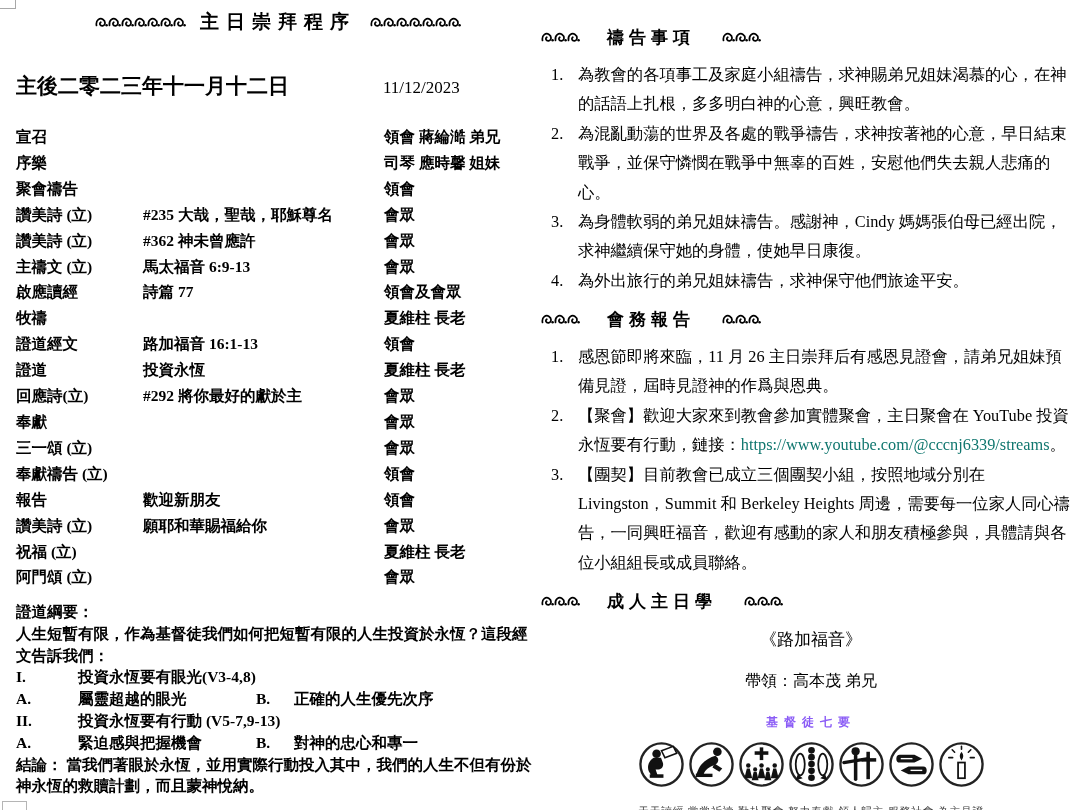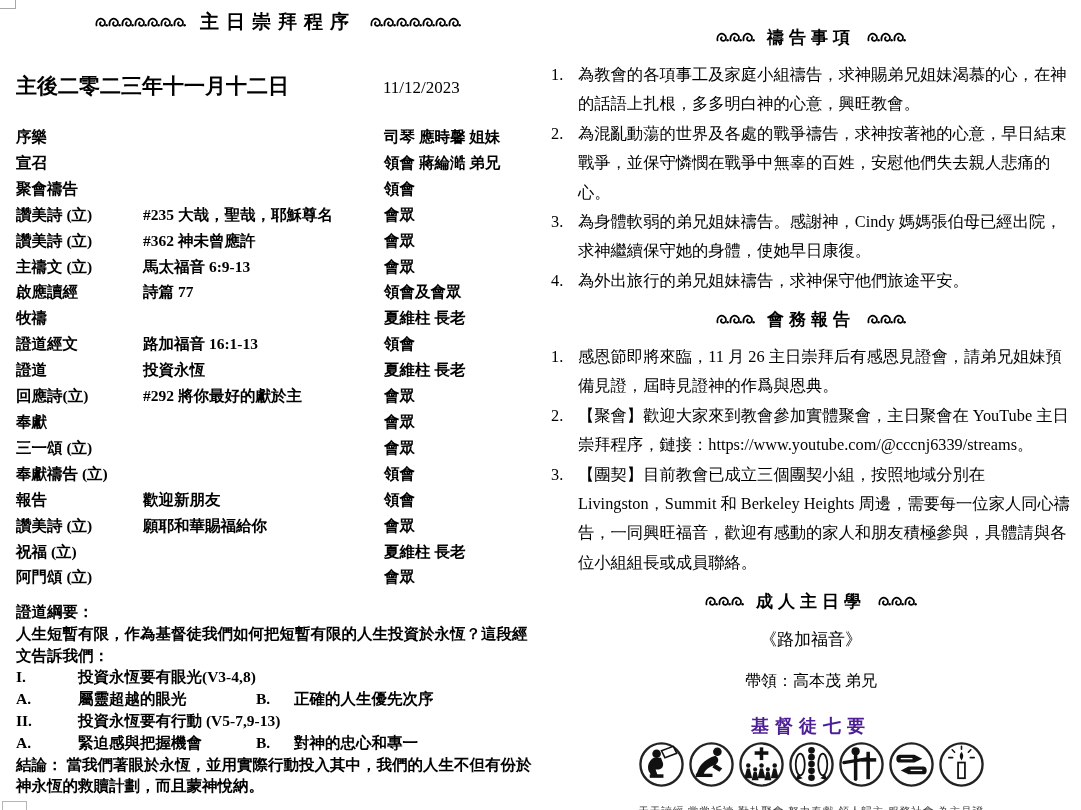--- a/index.html
+++ b/index.html
@@ -29,32 +29,32 @@
   .outline{position:absolute;left:8px;top:601px;width:516px;
     font-size:15.5px;font-weight:bold;line-height:21.8px;}
   .pt-row{display:flex;}
   .pt-label{width:62px;flex:none;}
   .pt-text1{width:178px;flex:none;white-space:nowrap;}
   .pt-label2{width:38px;flex:none;}
   .pt-text2{flex:1;white-space:nowrap;}
   
   .right-page{position:absolute;left:541px;top:0;width:540px;height:810px;}
   .sec-heading{position:absolute;left:0;width:540px;display:flex;align-items:center;
-    justify-content:center;gap:12px;}
+    justify-content:flex-start;gap:27px;}
   .sec-heading .h-text{font-size:17px;font-weight:bold;letter-spacing:5px;white-space:nowrap;}
   .num-list{position:absolute;left:10px;width:524px;}
   .n-item{display:flex;font-size:16.3px;line-height:29.4px;}
   .n-item .num{width:27px;flex:none;}
   .n-item .itext{flex:1;}
-  .plain-link{color:#000000;text-decoration:none;}
+  .plain-link{color:#0f766e;text-decoration:none;}
   .center-line{position:absolute;left:0;width:540px;text-align:center;}
   .book-line{font-size:17px;}
   .leader-line{font-size:16px;}
   .logo-title{position:absolute;left:0;top:714px;width:540px;text-align:center;
-    font-size:18px;font-weight:bold;letter-spacing:6px;color:#4c1d95;}
+    font-size:12px;font-weight:bold;letter-spacing:6px;color:#8b5cf6;}
   .logo-icons{position:absolute;left:0;top:741px;width:540px;display:flex;
     justify-content:center;gap:3px;}
   .licon{width:47px;display:flex;flex-direction:column;align-items:center;}
   .licon .lbl{margin-top:16px;font-size:11px;letter-spacing:0.5px;color:#3c3c3c;white-space:nowrap;}
 </style>
 </head>
 <body>
 
 <div class="page">
   <div class="corner-tl"></div>
@@ -102,28 +102,28 @@
         </span>
     </div>
 
     <div class="date-row">
       <span class="date-cn">主後二零二三年十一月十二日</span>
       <span class="date-en">11/12/2023</span>
     </div>
 
     <div class="order-table">
       <div class="orow">
+          <span class="c1">宣召</span>
+          <span class="c2"></span>
+          <span class="c3">領會 蔣綸澔 弟兄</span>
+        </div>
+      <div class="orow">
           <span class="c1">序樂</span>
           <span class="c2"></span>
           <span class="c3">司琴 應時馨 姐妹</span>
-        </div>
-      <div class="orow">
-          <span class="c1">宣召</span>
-          <span class="c2"></span>
-          <span class="c3">領會 蔣綸澔 弟兄</span>
         </div>
       <div class="orow">
           <span class="c1">聚會禱告</span>
           <span class="c2"></span>
           <span class="c3">領會</span>
         </div>
       <div class="orow">
           <span class="c1">讚美詩 (立)</span>
           <span class="c2">#235 大哉，聖哉，耶穌尊名</span>
           <span class="c3">會眾</span>
@@ -296,21 +296,21 @@
         </span>
     </div>
 
     <div class="num-list" style="top:342px;">
       <div class="n-item">
           <span class="num">1.</span>
           <span class="itext">感恩節即將來臨，11 月 26 主日崇拜后有感恩見證會，請弟兄姐妹預備見證，屆時見證神的作爲與恩典。</span>
         </div>
       <div class="n-item">
           <span class="num">2.</span>
-          <span class="itext"><span>【聚會】歡迎大家來到教會參加實體聚會，主日聚會在 YouTube 主日崇拜程序，鏈接：</span><span class="plain-link">https://www.youtube.com/@cccnj6339/streams</span><span>。</span></span>
+          <span class="itext"><span>【聚會】歡迎大家來到教會參加實體聚會，主日聚會在 YouTube 投資永恆要有行動，鏈接：</span><span class="plain-link">https://www.youtube.com/@cccnj6339/streams</span><span>。</span></span>
         </div>
       <div class="n-item">
           <span class="num">3.</span>
           <span class="itext">【團契】目前教會已成立三個團契小組，按照地域分別在 Livingston，Summit 和 Berkeley Heights 周邊，需要每一位家人同心禱告，一同興旺福音，歡迎有感動的家人和朋友積極參與，具體請與各位小組組長或成員聯絡。</span>
         </div>
     </div>
 
     <div class="sec-heading" style="top:590px;">
       <span class="orn">
           <svg width="39" height="13" viewBox="0 0 39 13">

